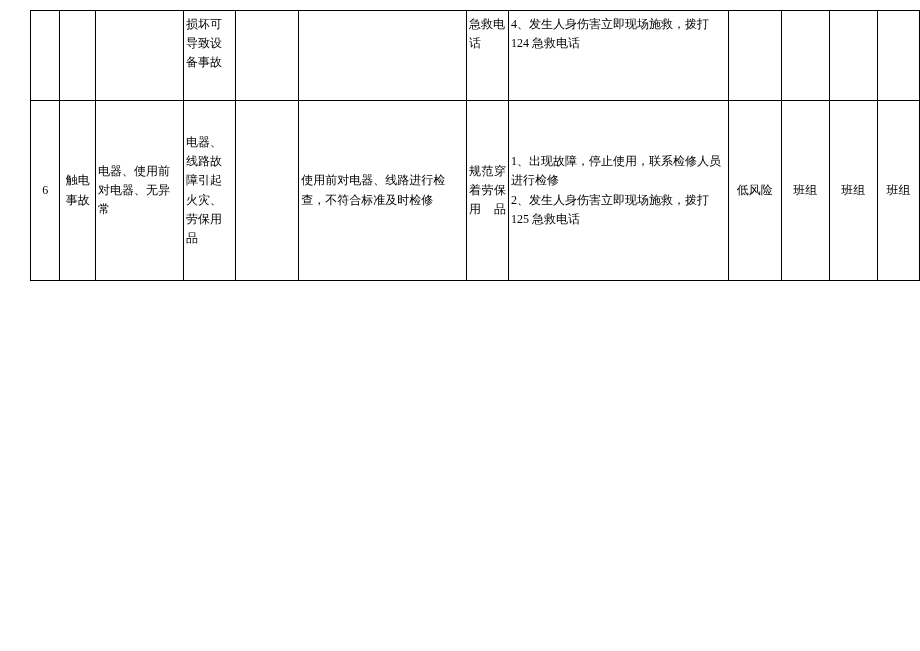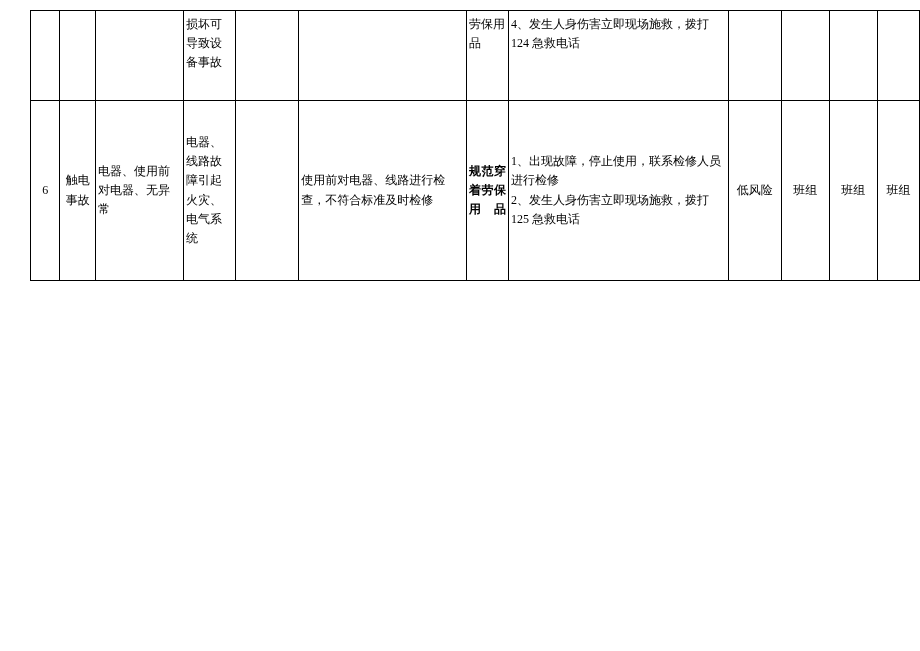--- a/index.html
+++ b/index.html
@@ -36,21 +36,20 @@
     }
     .row2-height {
       height: 180px;
     }
     .vtop {
       vertical-align: top;
     }
     .justify {
       text-align: justify;
       text-align-last: justify;
-      font-weight: bold;
     }
   </style>
 </head>
 <body>
 
 <table>
   <colgroup>
     <col style="width:28px">
     <col style="width:34px">
     <col style="width:84px">
@@ -65,32 +64,32 @@
     <col style="width:40px">
   </colgroup>
   <tbody>
     <tr class="row1-height">
       <td class="center vtop"></td>
       <td class="center vtop"></td>
       <td class="vtop"></td>
       <td class="vtop">损坏可导致设备事故</td>
       <td class="vtop"></td>
       <td class="vtop"></td>
-      <td class="vtop">劳保用品</td>
+      <td class="vtop">急救电话</td>
       <td class="vtop">4、发生人身伤害立即现场施救，拨打 124 急救电话</td>
       <td class="center vtop"></td>
       <td class="center vtop"></td>
       <td class="center vtop"></td>
       <td class="center vtop"></td>
     </tr>
     <tr class="row2-height">
       <td class="center">6</td>
       <td class="center">触电事故</td>
       <td>电器、使用前对电器、无异常</td>
-      <td>电器、线路故障引起火灾、电气系统</td>
+      <td>电器、线路故障引起火灾、劳保用品</td>
       <td></td>
       <td>使用前对电器、线路进行检查，不符合标准及时检修</td>
       <td class="justify">规范穿着劳保用品</td>
       <td>1、出现故障，停止使用，联系检修人员进行检修<br>2、发生人身伤害立即现场施救，拨打 125 急救电话</td>
       <td class="center">低风险</td>
       <td class="center">班组</td>
       <td class="center">班组</td>
       <td class="center">班组</td>
     </tr>
   </tbody>

